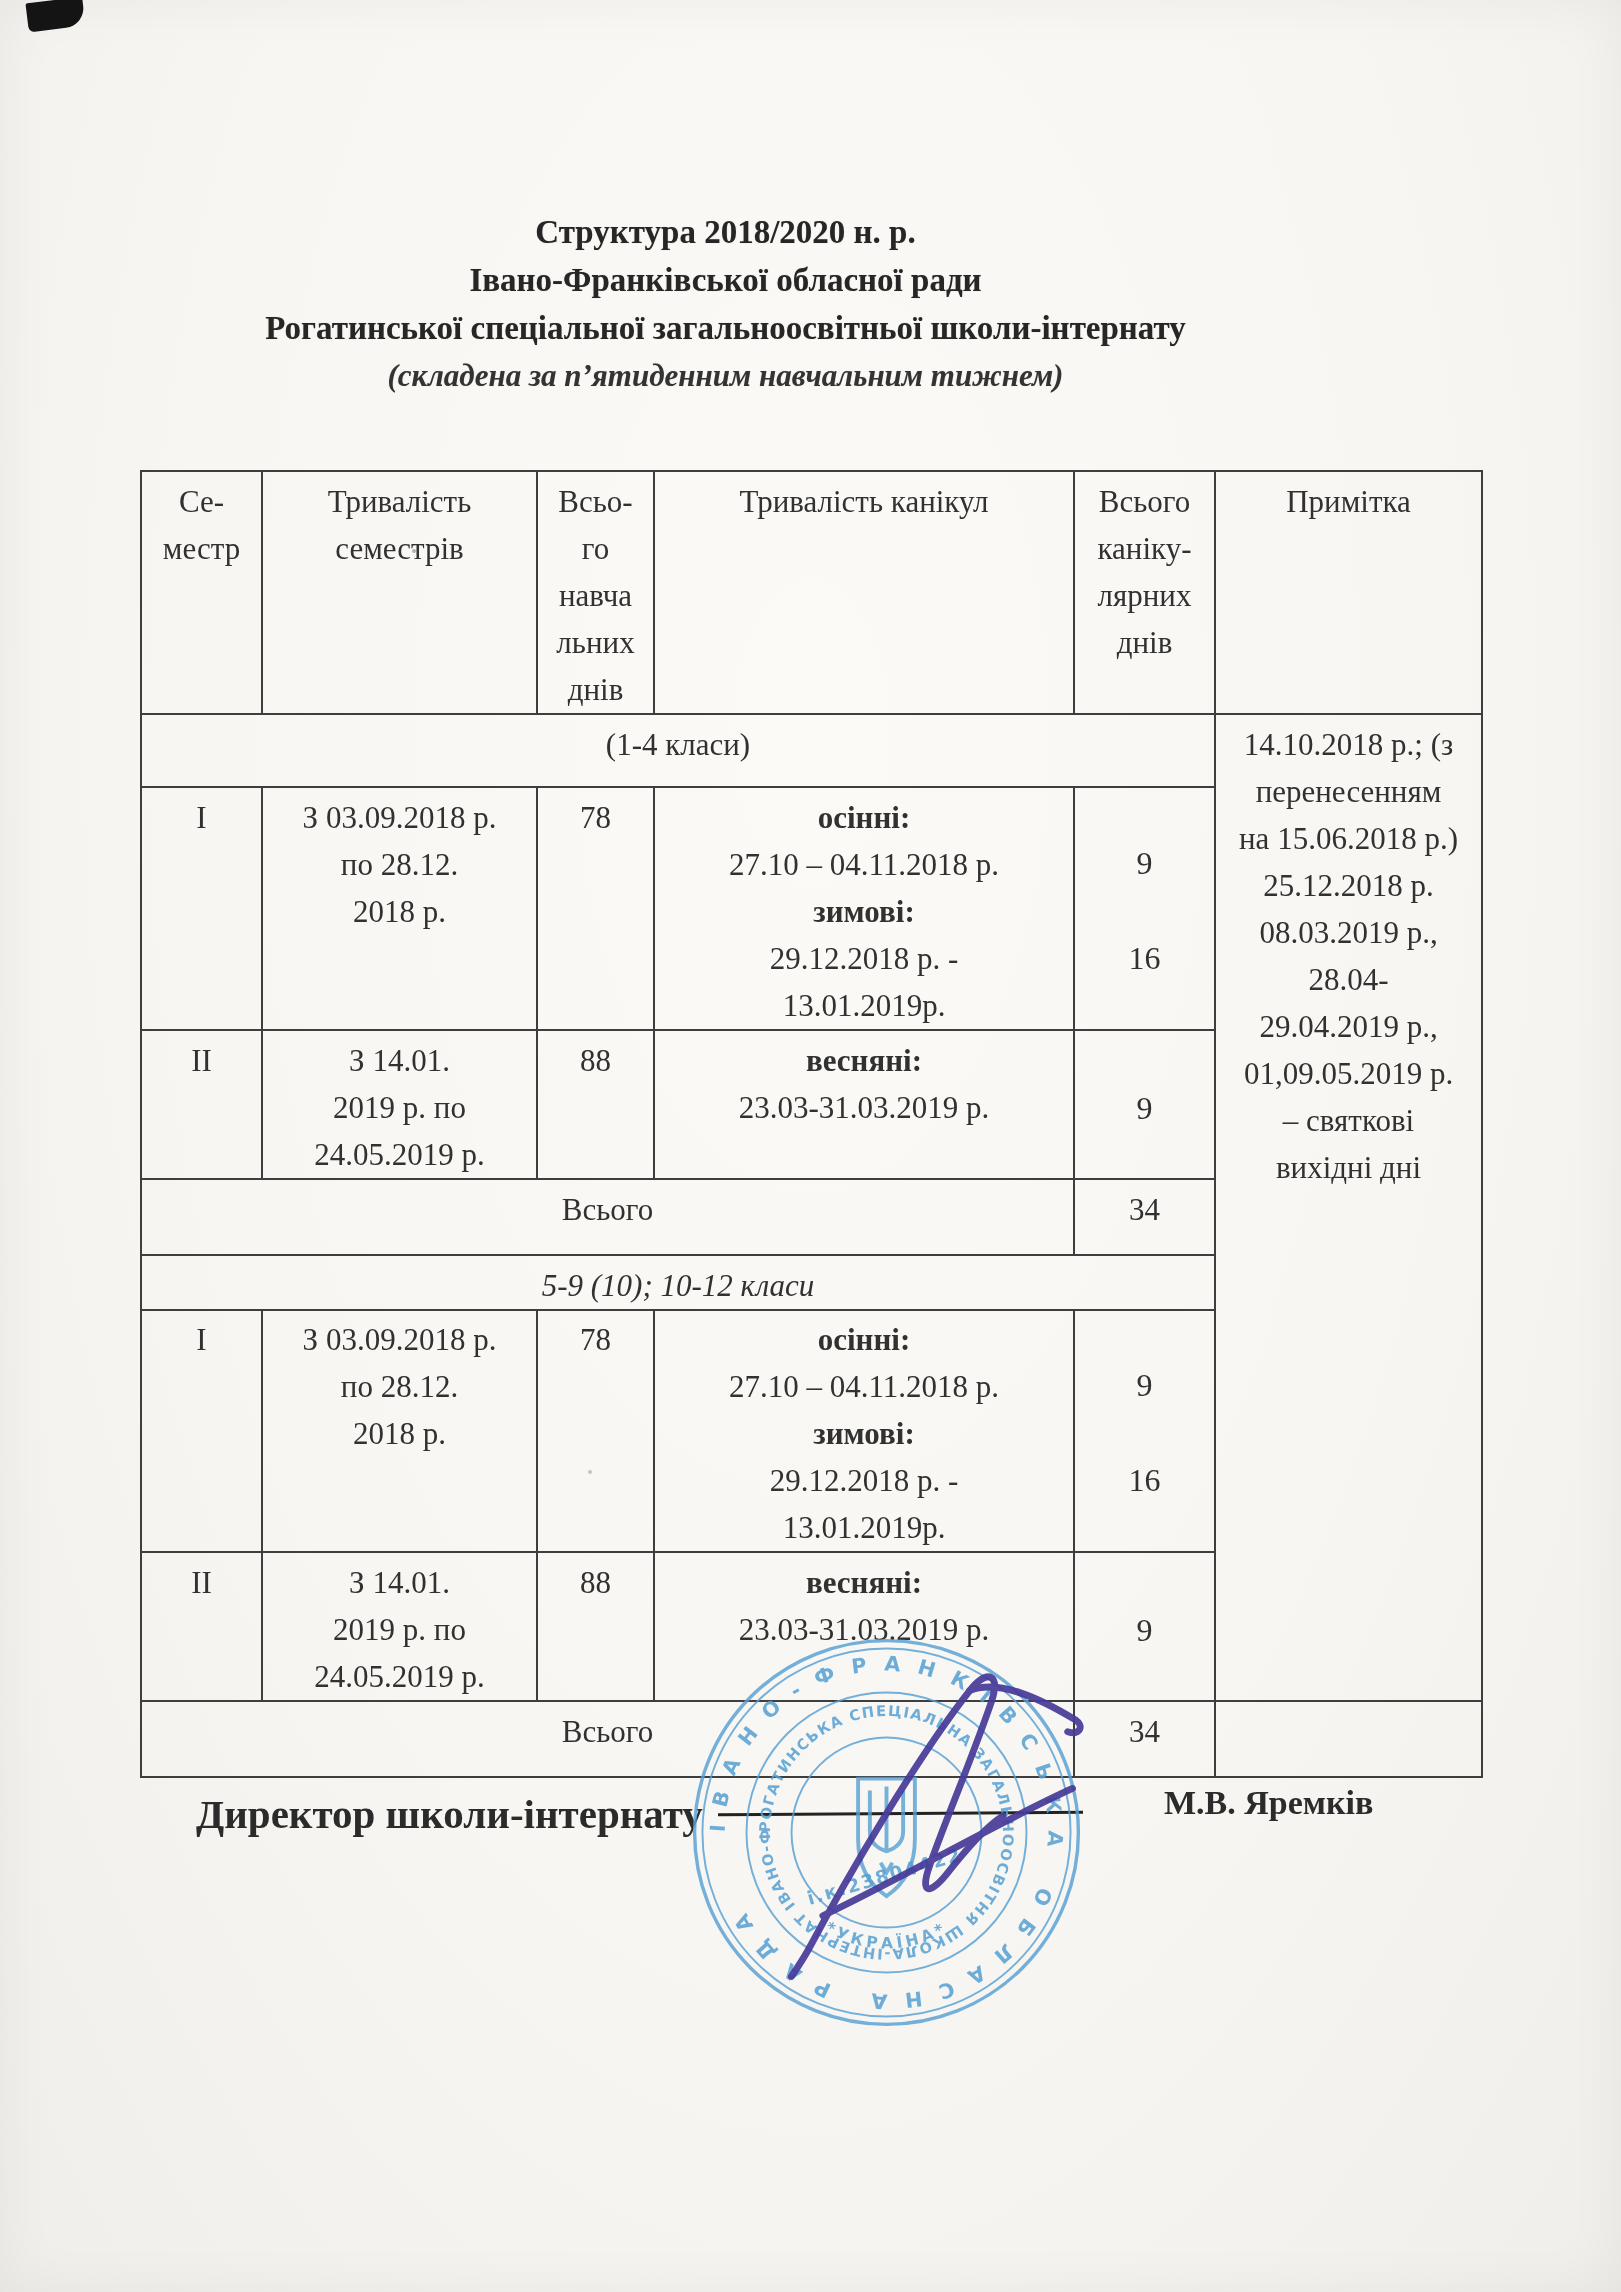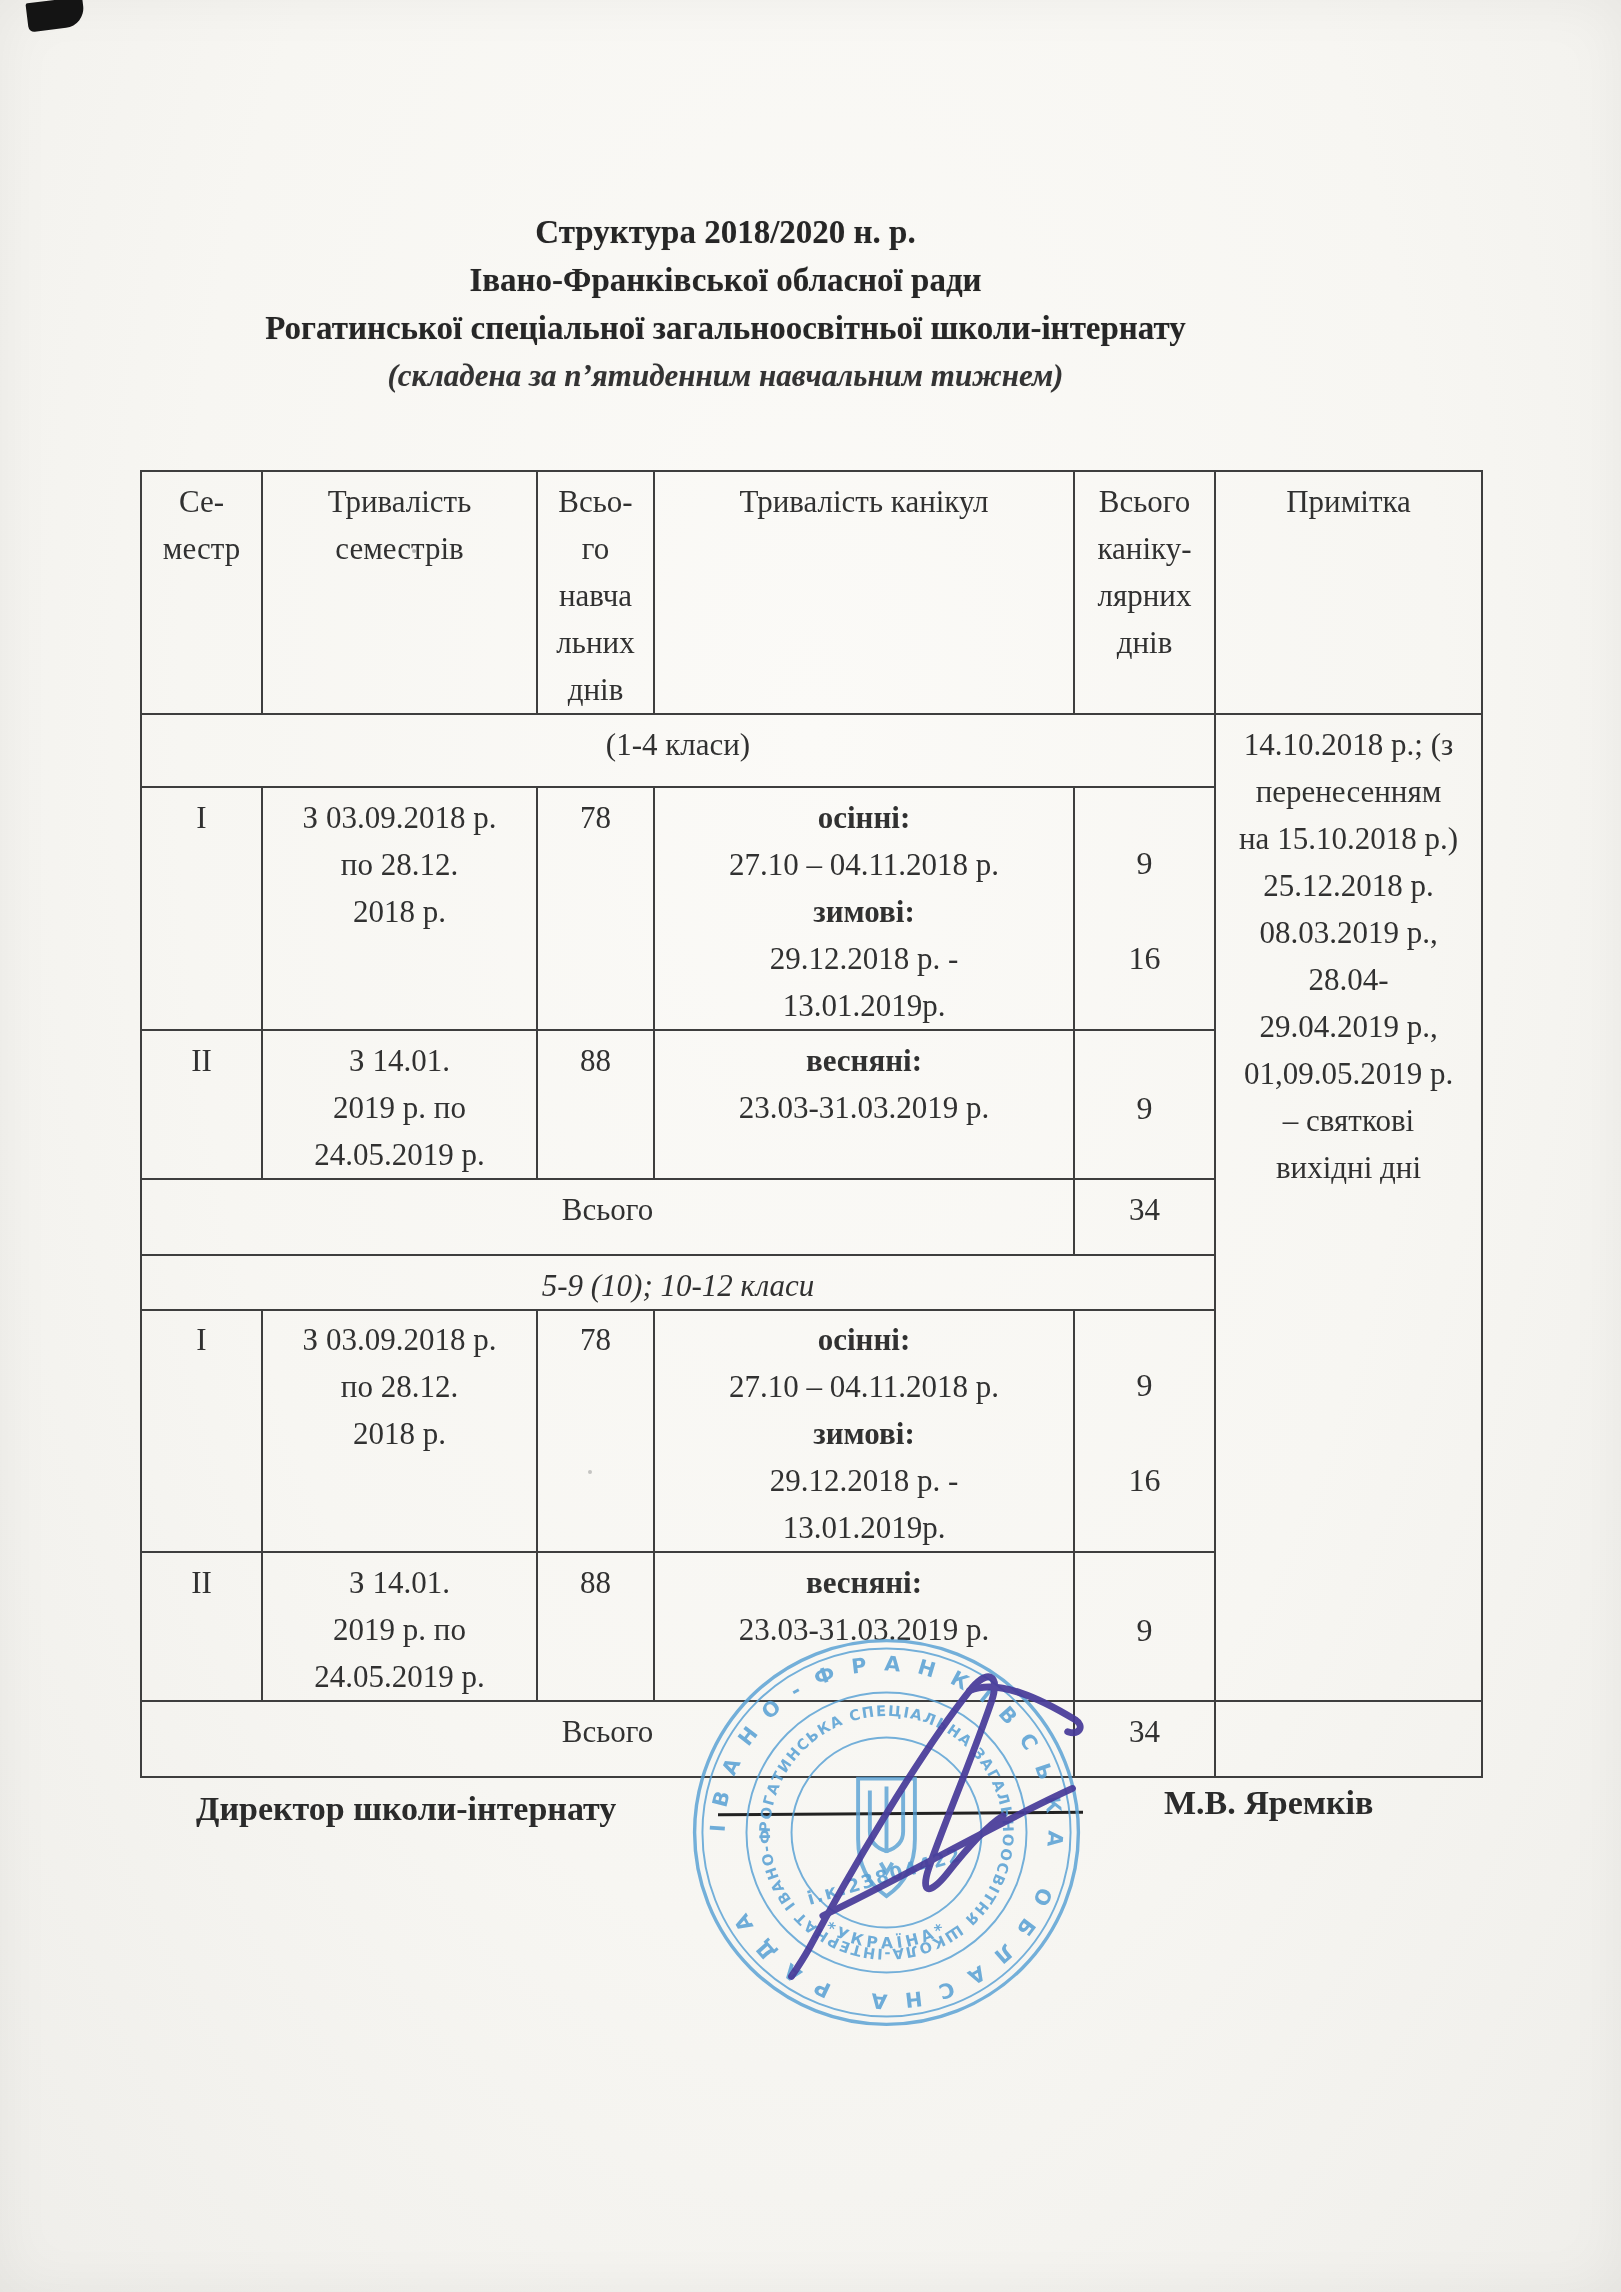--- a/index.html
+++ b/index.html
@@ -56,21 +56,21 @@
   .vd-mid{margin-top:47px;}
   .total-label{text-align:left;font-weight:bold;font-size:33px;padding:9.8px 0 0 15.7px;}
   .total-val{font-weight:bold;font-size:32px;padding-top:7.8px;}
   .note-cell{
     text-align:left;vertical-align:top;
     padding:343px 7.8px 0 13.7px;
     font-size:30px;line-height:44px;
   }
 
   
-  .dir-label{position:absolute;left:196px;top:1790px;font-size:34px;font-weight:bold;color:#2b2b2b;}
+  .dir-label{position:absolute;left:196px;top:1790px;font-size:41px;font-weight:bold;color:#2b2b2b;}
   .dir-name{position:absolute;left:1164px;top:1784px;font-size:34px;font-weight:bold;color:#2b2b2b;}
   .sig-line{position:absolute;left:718px;top:1812px;width:365px;height:2.9px;background:#222;transform:rotate(-0.4deg);}
   .stamp-wrap{position:absolute;left:676px;top:1622px;width:421px;height:421px;}
   .stamp-wrap svg{display:block;}
   .stamp-text{font-family:"DejaVu Sans","Liberation Sans",sans-serif;font-weight:bold;fill:#57a0d4;opacity:.85;}
 
   
   .smudge{position:absolute;left:27.4px;top:0;width:57px;height:29px;background:#141414;border-radius:2px 3.9px 19.6px 5.9px;transform:rotate(-7deg);}
   .speck{position:absolute;width:3.9px;height:3.9px;border-radius:50%;background:rgba(90,90,90,.45);
     box-shadow:176px 921px 0 rgba(120,120,120,.4), 1451px 814px 0 rgba(130,130,130,.35),
@@ -117,21 +117,21 @@
 каніку-
 лярних
 днів</th>
       <th class="hcell">Примітка</th>
     </tr>
 
     <tr class="rb">
       <td class="band-cell" colspan="5">(1-4 класи)</td>
       <td class="note-cell ml" rowspan="7">14.10.2018 р.; (з
 перенесенням
-на 15.10.2018 р.)
+на 15.06.2018 р.)
 25.12.2018 р.
 08.03.2019 р.,
 28.04-
 29.04.2019 р.,
 01,09.05.2019 р.
 – святкові
 вихідні дні</td>
     </tr>
 
     <tr class="rx">

